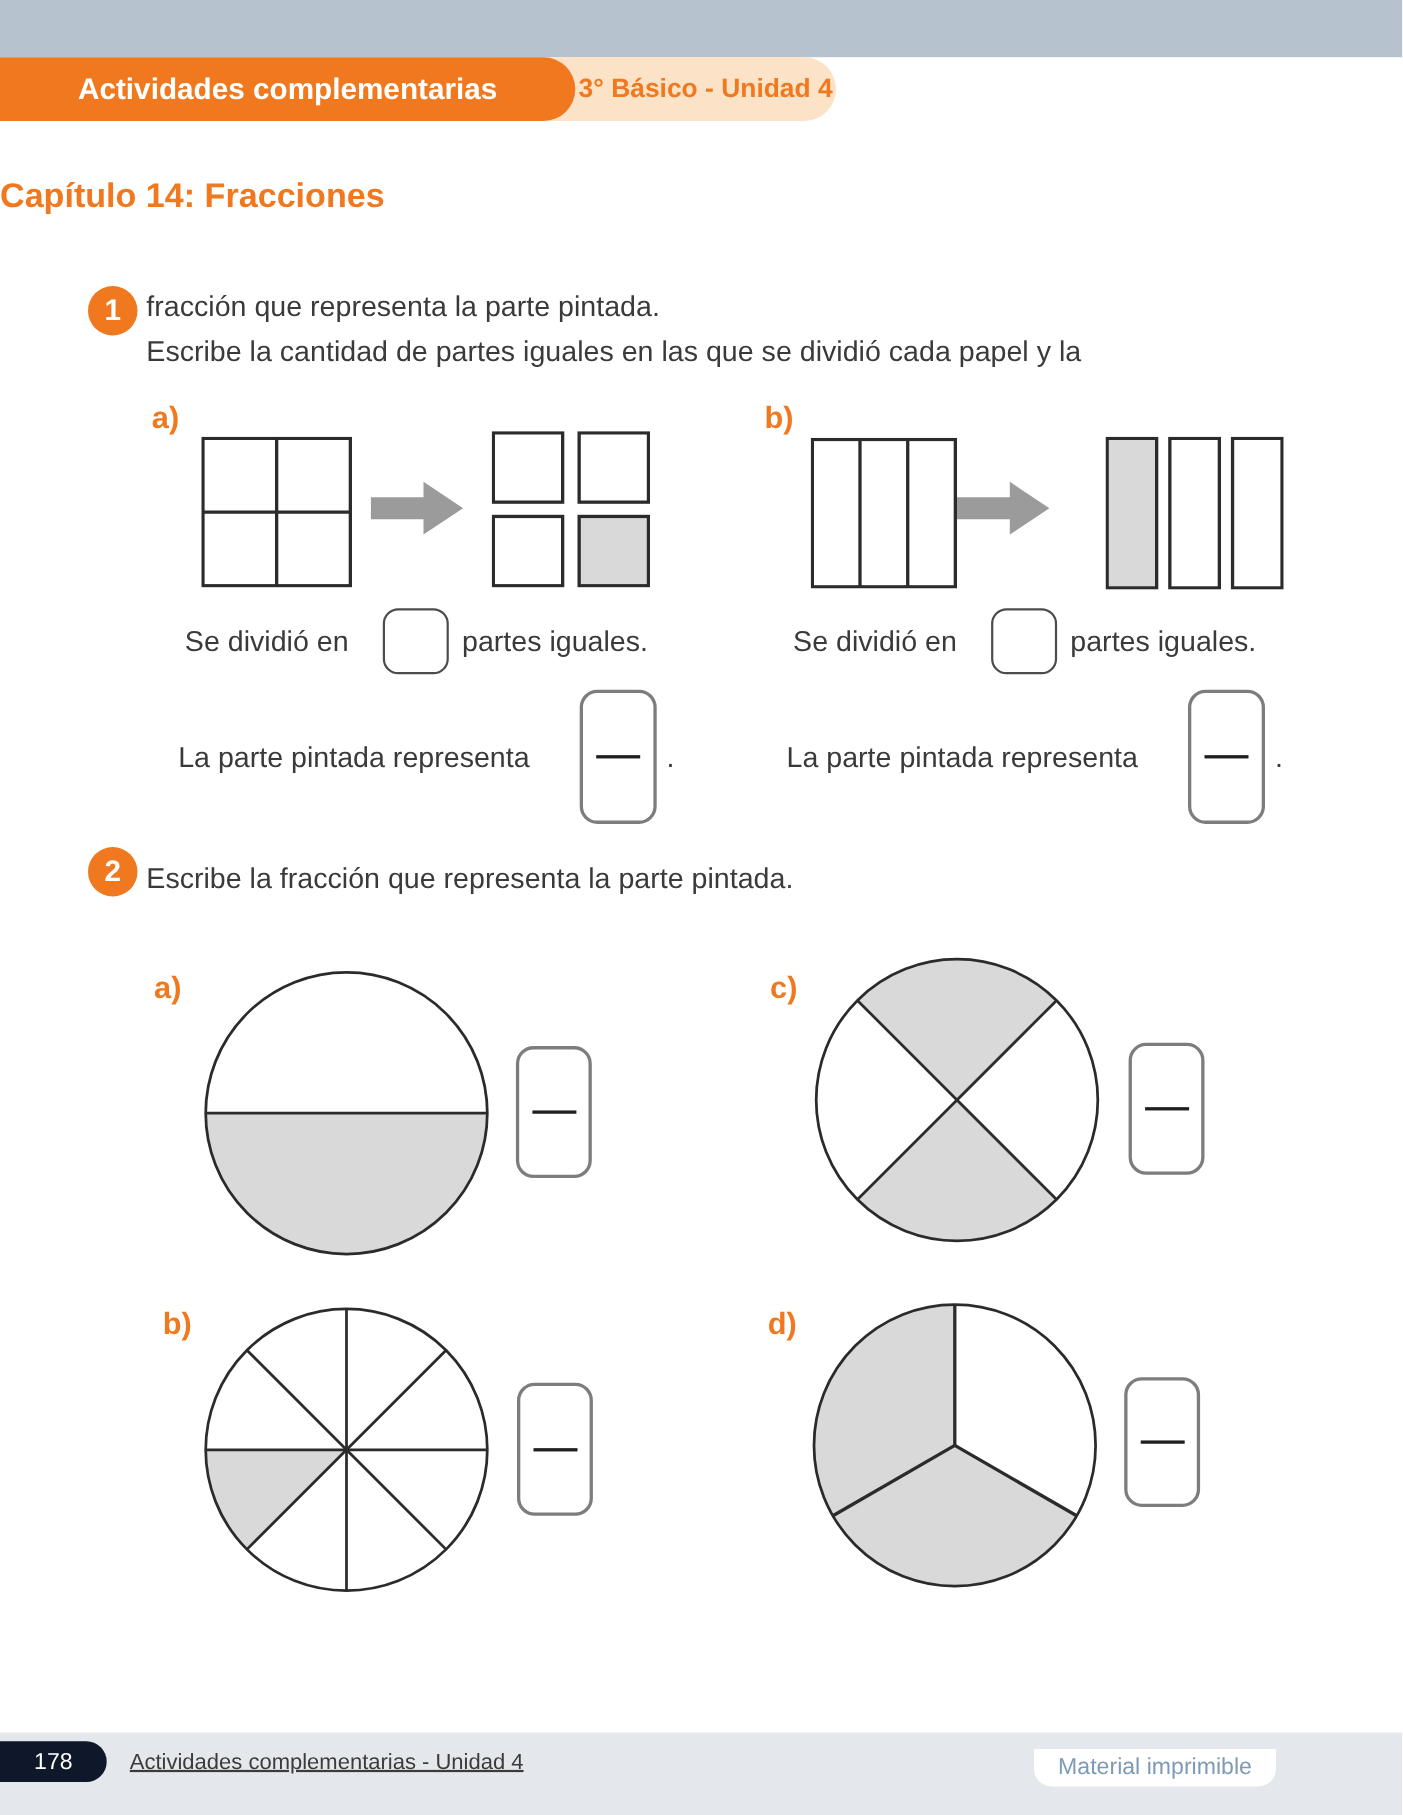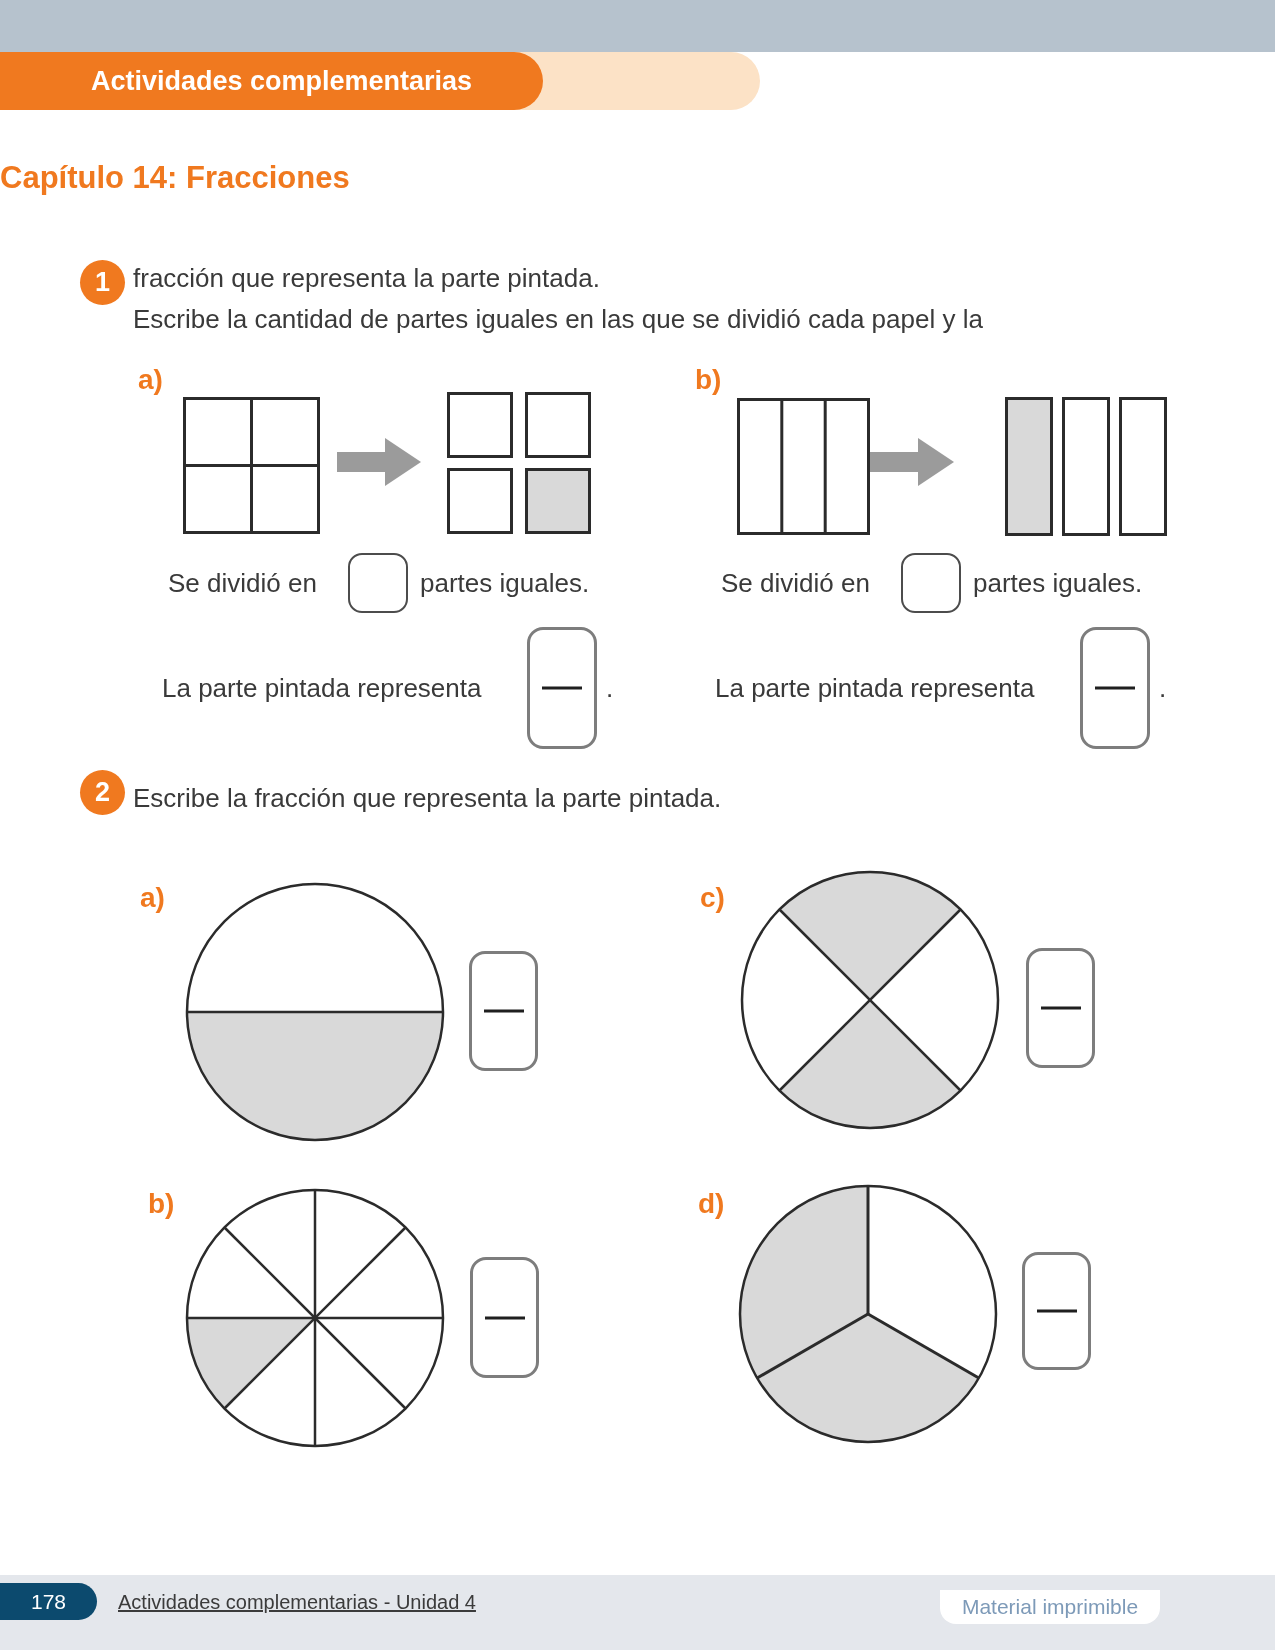--- a/index.html
+++ b/index.html
@@ -7,21 +7,21 @@
     position:relative;width:1275px;height:1650px;background:#ffffff;
     font-family:"Liberation Sans", sans-serif;color:#3a3a3a;overflow:hidden;
   }
   .abs{position:absolute;}
   
   .top-band{left:0;top:0;width:1275px;height:52px;background:#b6c2cd;}
   .peach-tab{left:430px;top:52px;width:330px;height:58px;background:#fce2c6;border-radius:29px;}
   .orange-tag{
     left:0;top:52px;width:523px;height:58px;background:#f0791f;
     border-radius:0 29px 29px 0;display:flex;align-items:center;justify-content:center;
-    color:#ffffff;font-size:27px;font-weight:bold;padding-left:20px;
+    color:#ffffff;font-size:27px;font-weight:bold;
   }
   .unit-label{
     left:523px;top:52px;width:237px;height:58px;display:flex;align-items:center;justify-content:center;
     color:#f0791f;font-size:24px;font-weight:bold;
   }
   .chapter-title{
     left:0;top:160px;width:1275px;text-align:left;
     color:#f0791f;font-size:31px;font-weight:bold;
   }
   
@@ -39,38 +39,41 @@
   .frac-box{
     border:3px solid #7d7d7d;border-radius:16px;background:#fff;box-sizing:border-box;
   }
   .frac-bar{
     position:absolute;left:50%;top:50%;transform:translate(-50%,-50%);
     width:40px;border-top:3px solid #1f1f1f;
   }
   
   .footer-band{left:0;top:1575px;width:1275px;height:75px;background:#e4e7ec;}
   .page-pill{
-    left:0;top:1583px;width:97px;height:37px;background:#0c4a6e;border-radius:0 19px 19px 0;
+    left:0;top:1583px;width:97px;height:37px;background:#0f172a;border-radius:0 19px 19px 0;
     display:flex;align-items:center;justify-content:center;color:#fff;font-size:21px;
   }
   .footer-left{left:118px;top:1591px;font-size:20px;color:#3b3b3b;text-decoration:underline;}
   .material-box{
     left:940px;top:1575px;width:220px;height:34px;background:#ffffff;border-radius:0 0 16px 16px;
     display:flex;align-items:center;justify-content:center;color:#7d9ab8;font-size:21px;margin-top:15px;
   }
 </style>
 </head>
 <body>
 
 <div class="page">
 
   <div class="abs top-band"></div>
   <div class="abs peach-tab"></div>
   <div class="abs orange-tag">
     <span>Actividades complementarias</span>
+  </div>
+  <div class="abs unit-label">
+    <span>3° Básico - Unidad 4</span>
   </div>
   <div class="abs chapter-title">Capítulo 14: Fracciones</div>
 
   <div class="abs badge" style="left:80px;top:260px;">
     <span>1</span>
   </div>
   <div class="abs instr" style="left:133px;top:258px;">
     <div>fracción que representa la parte pintada.</div>
     <div>Escribe la cantidad de partes iguales en las que se dividió cada papel y la</div>
   </div>

